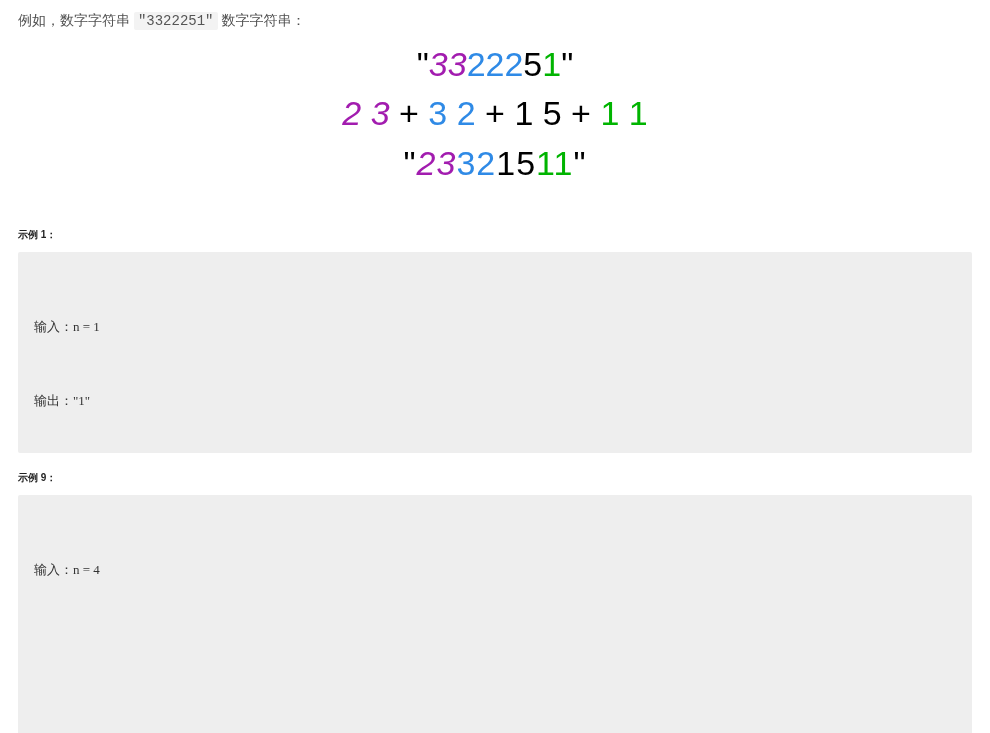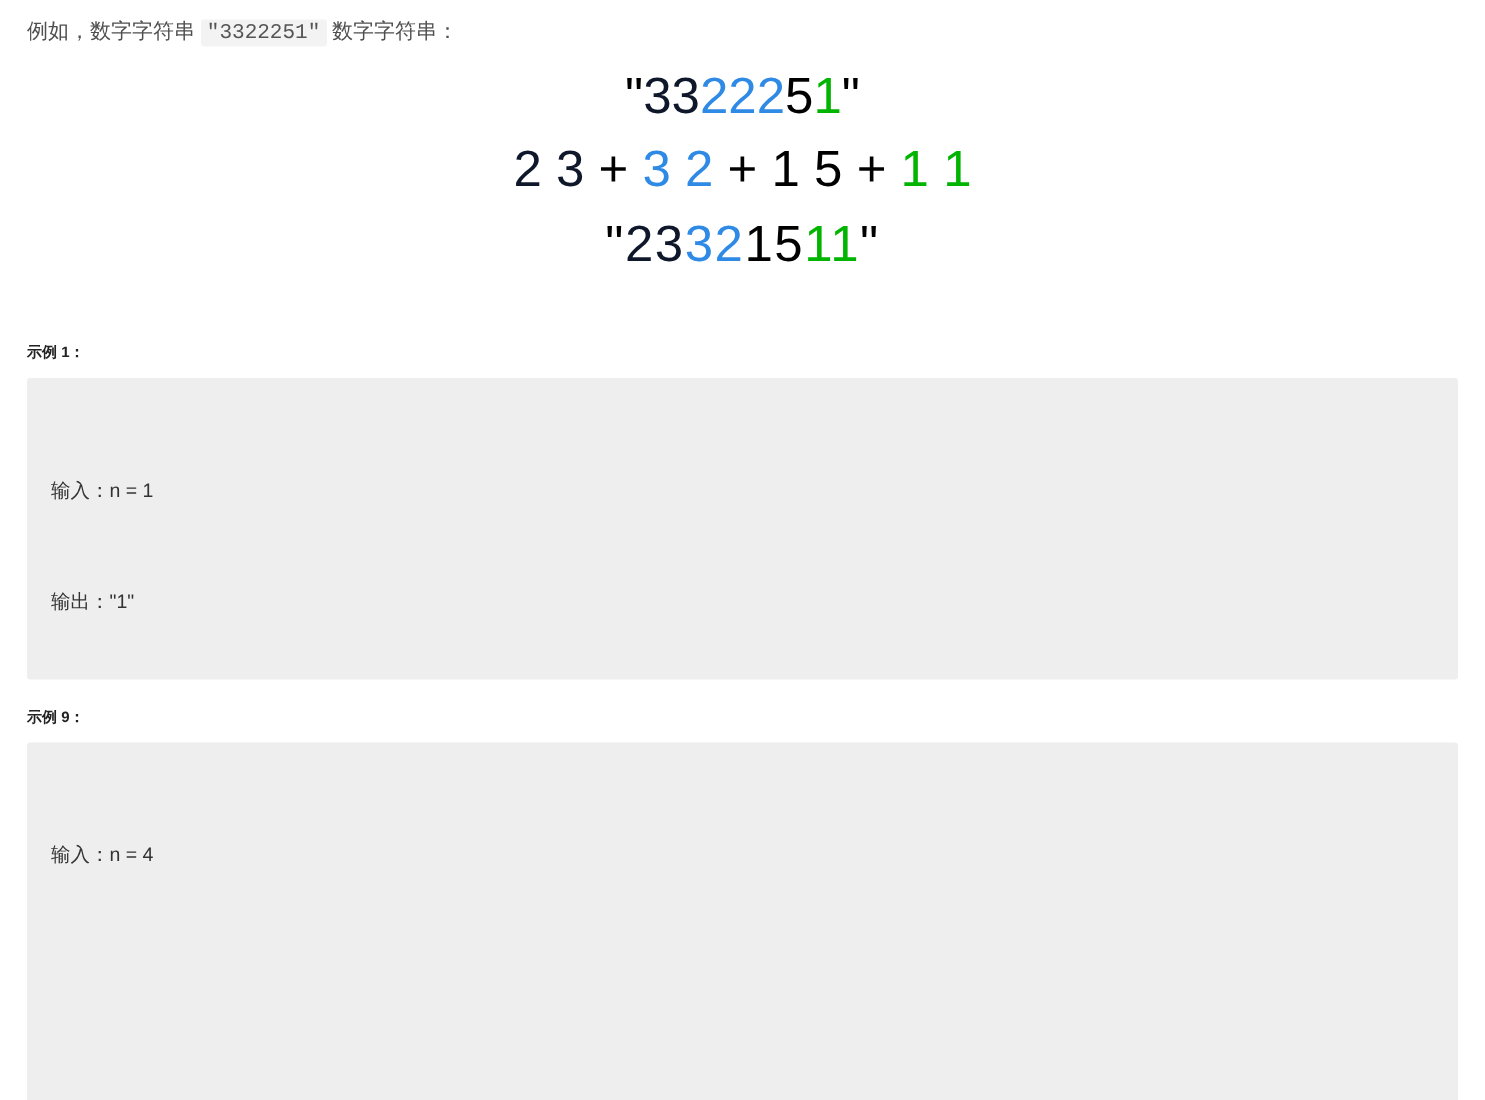--- a/index.html
+++ b/index.html
@@ -24,37 +24,37 @@
     margin: 10px 0 40px 0;
     text-align: center;
     font-family: Arial, "Helvetica Neue", sans-serif;
     font-size: 34px;
     line-height: 1.45;
     color: #000;
     font-weight: 400;
   }
   .figure .row { display: block; }
   .quote { color: #000; }
-  .red   { color: #0f172a; }
+  .red   { color: #a21caf; font-style: italic; }
   .blue  { color: #2f8ae6; }
   .green { color: #00b400; }
   .blk   { color: #000; }
   .figure .row4 { letter-spacing: 1px; }
 
   .section-title {
     font-weight: 700;
     color: #222;
     margin: 18px 0 10px 0;
     font-size: 10px;
   }
   .codebox {
     background: #eeeeee;
     border-radius: 2px;
     padding: 14px 16px;
-    font-family: Liberation Sans, sans-serif;
+    font-family: Liberation Serif, serif;
     font-size: 13px;
     color: #333;
     line-height: 1.9;
     white-space: pre-wrap;
     margin-bottom: 14px;
   }
   .codebox .line { display: block; }
 </style>
 </head>
 <body>

